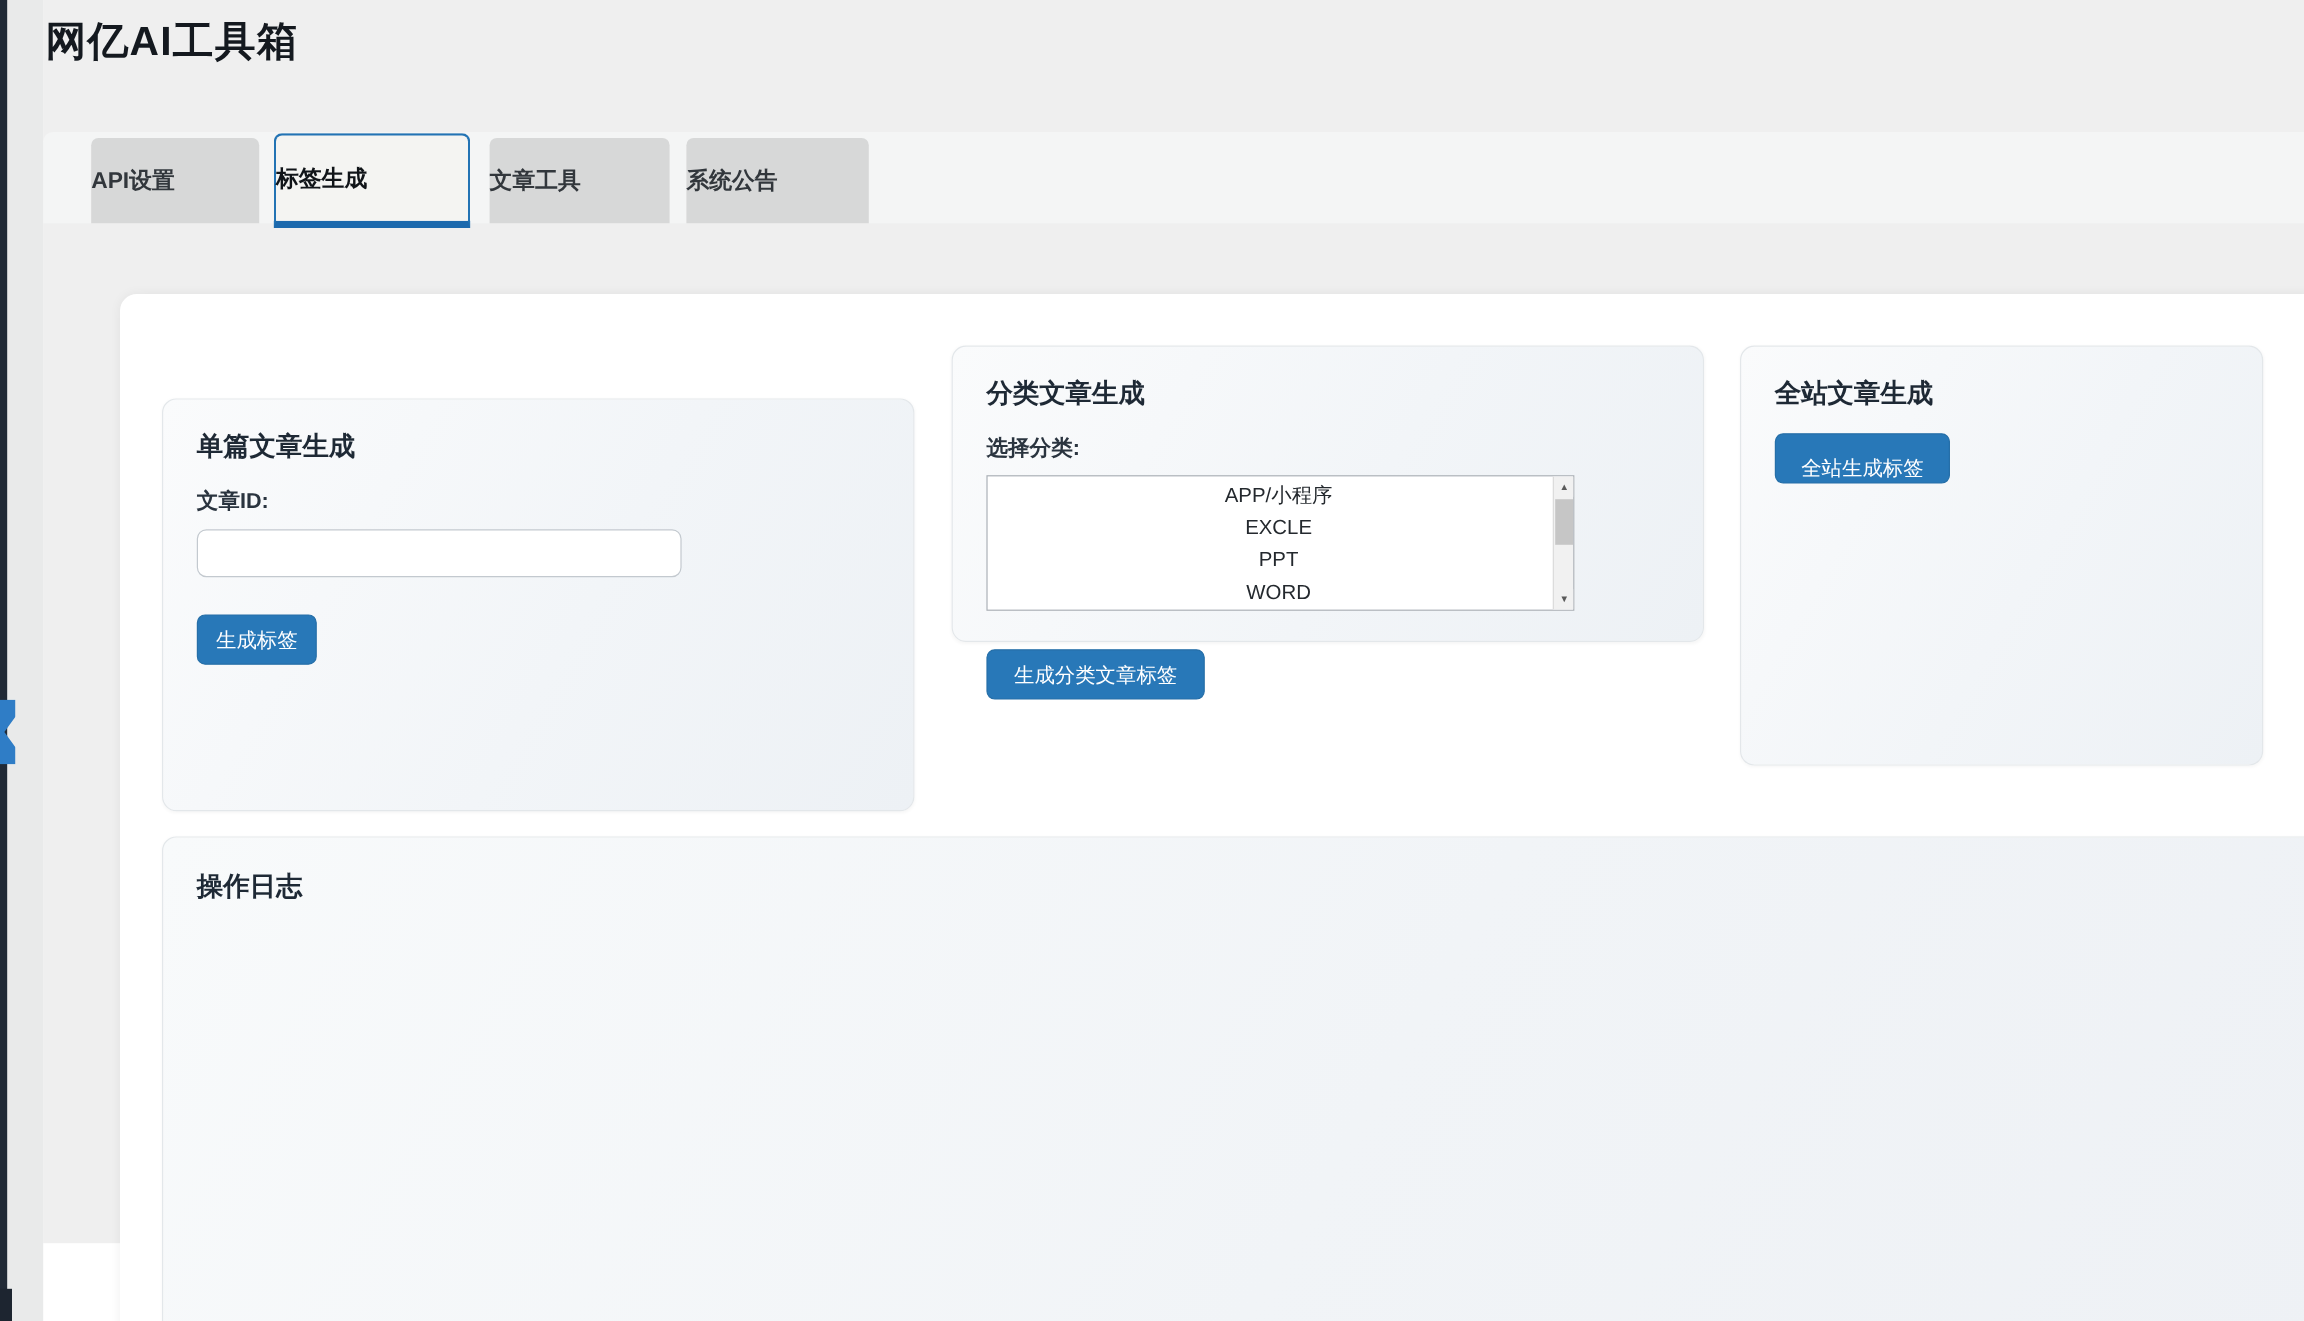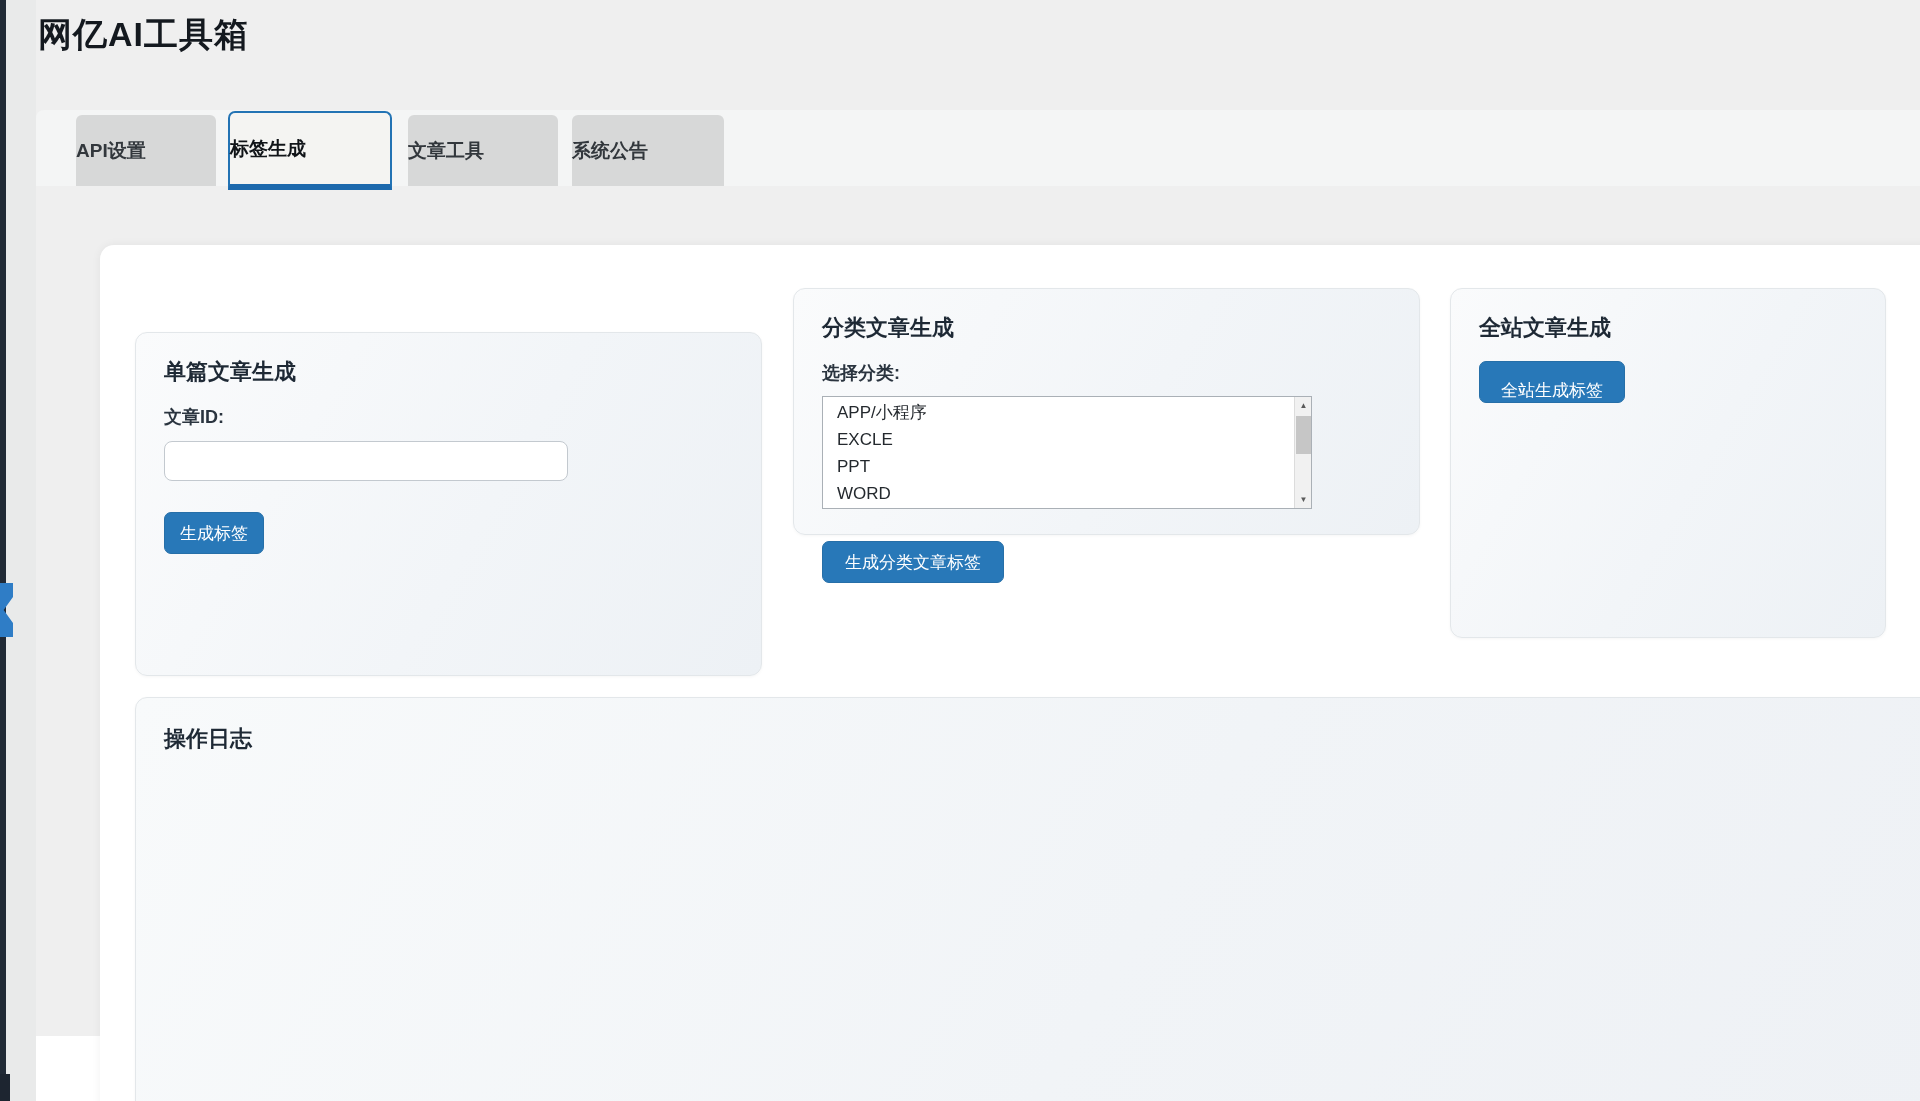--- a/index.html
+++ b/index.html
@@ -63,21 +63,21 @@
   }
   .btn {
     position:absolute; height:42px; background:#2878b8; color:#ffffff;
     border:1px solid #266fa8; border-radius:7px; font-size:17px;
     display:flex; align-items:center; justify-content:center; cursor:pointer;
     font-family:inherit;
   }
   
   .listbox {
     position:absolute; left:28px; top:107px; width:490px; height:113px;
-    background:#ffffff; border:1px solid #aab0b6; display:flex; overflow:hidden;
+    background:#ffffff; border:1px solid #aab0b6; display:flex; overflow:hidden;text-align:center;
   }
   .listbox-items { flex:1 1 auto; padding-top:2px; }
   .listbox-option { height:27px; line-height:27px; padding-left:14px; font-size:17px; color:#24292e; white-space:nowrap; }
   .listbox-scrollbar { flex:0 0 17px; background:#f1f1f1; border-left:1px solid #dcdcdc; position:relative; }
   .sb-btn {
     position:absolute; left:0; width:17px; height:17px; background:#f1f1f1;
     display:flex; align-items:center; justify-content:center;
     font-size:8px; color:#5a5a5a;
   }
   .sb-up { top:0; } .sb-down { bottom:0; }

